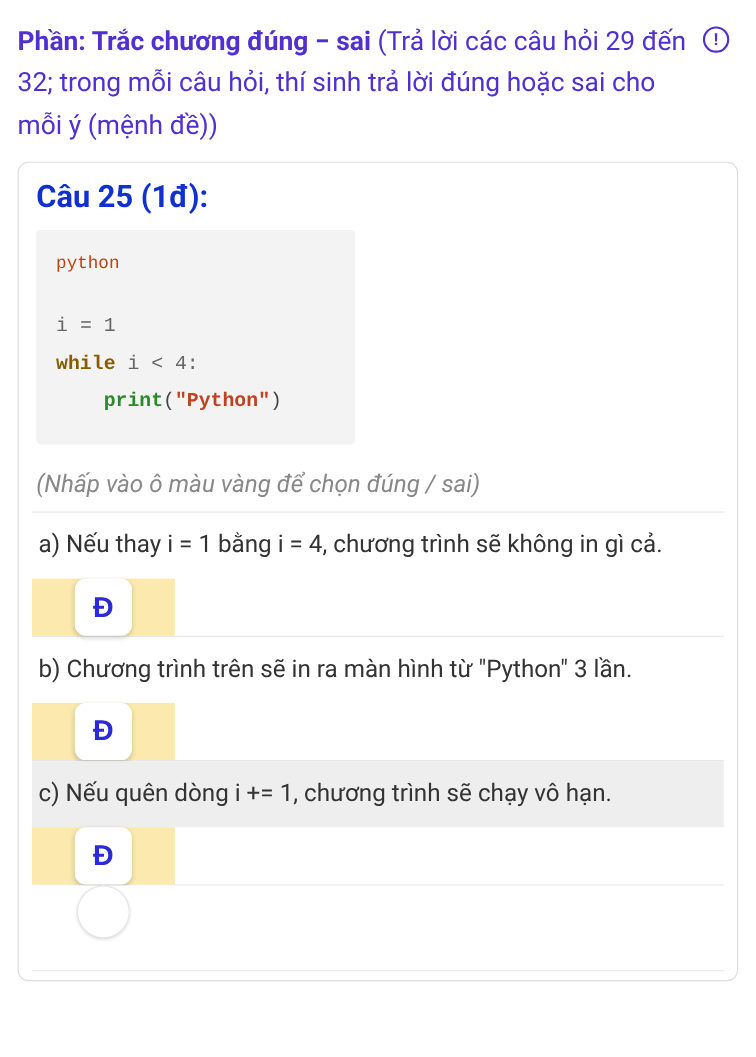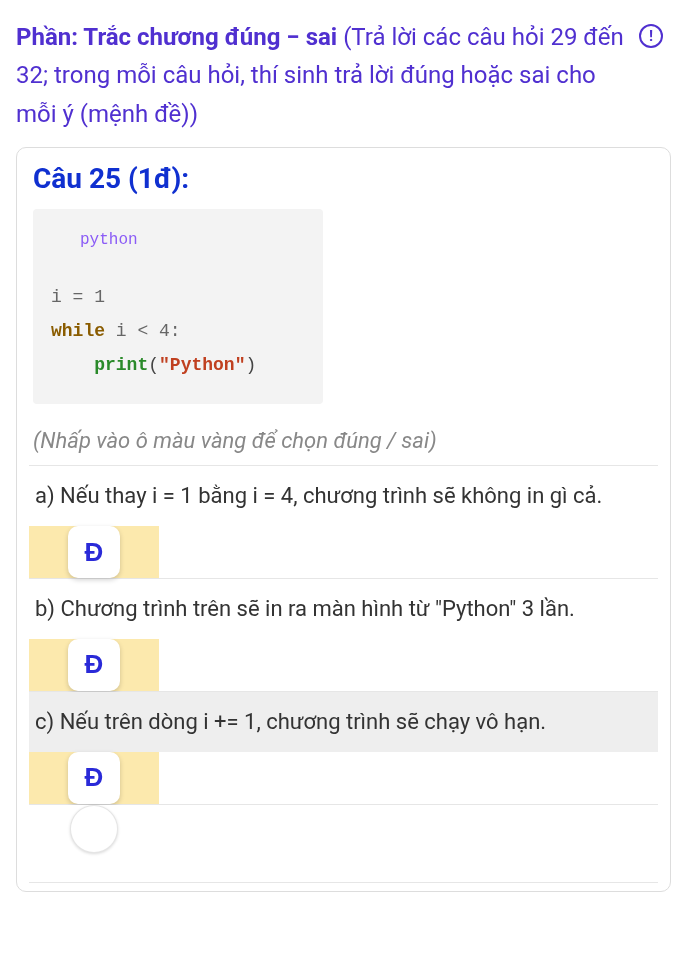--- a/index.html
+++ b/index.html
@@ -53,24 +53,23 @@
       border-radius: 4px;
       padding: 16px 18px 22px 18px;
       font-family: "Courier New", Consolas, monospace;
       font-size: 18px;
       line-height: 1.9;
       margin: 0 4px 24px 4px;
       width: 290px;
       color: #666;
     }
     .code-block .lang-label {
-      color: #8b5cf6;
+      color: #c2410c;
       font-size: 16px;
       margin-bottom: 24px;
-      margin-left: 29px;
     }
     .code-block .line { white-space: pre; }
     .code-block .kw { color: #8a5c00; font-weight: 600; }
     .code-block .fn { color: #2a8a2a; font-weight: 600; }
     .code-block .str { color: #c04020; font-weight: 600; }
     .code-block .op { color: #666; }
     .code-block .paren { color: #444; }
     .hint-text {
       font-style: italic;
       color: #888;
@@ -160,21 +159,21 @@
     </div>
 
     <div class="option-row">
       <div class="option-text">b) Chương trình trên sẽ in ra màn hình từ "Python" 3 lần.</div>
       <div class="option-action">
         <button class="answer-button">Đ</button>
       </div>
     </div>
 
     <div class="option-row shaded">
-      <div class="option-text">c) Nếu trên dòng i += 1, chương trình sẽ chạy vô hạn.</div>
+      <div class="option-text">c) Nếu quên dòng i += 1, chương trình sẽ chạy vô hạn.</div>
       <div class="option-action">
         <button class="answer-button">Đ</button>
       </div>
     </div>
 
     <div class="option-row">
       <div class="option-action plain">
         <div class="answer-circle"></div>
       </div>
     </div>

